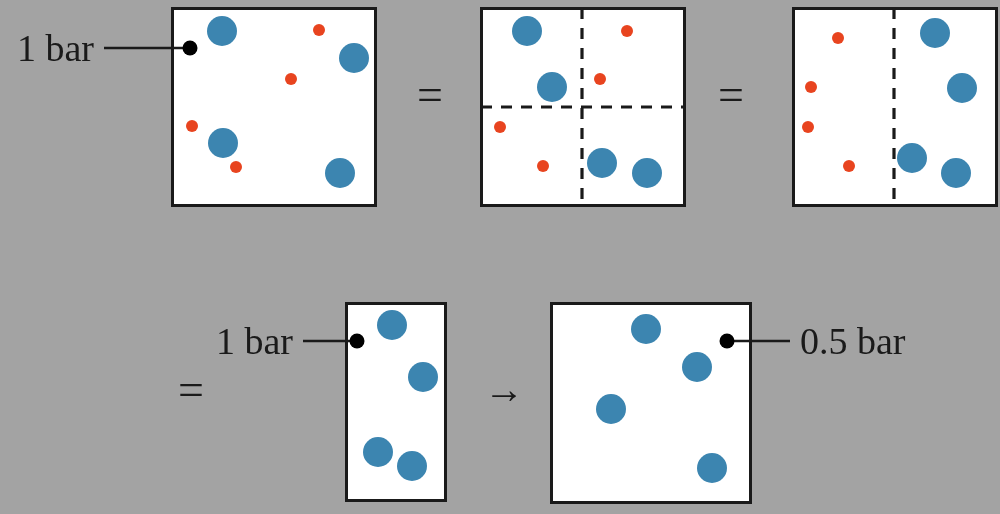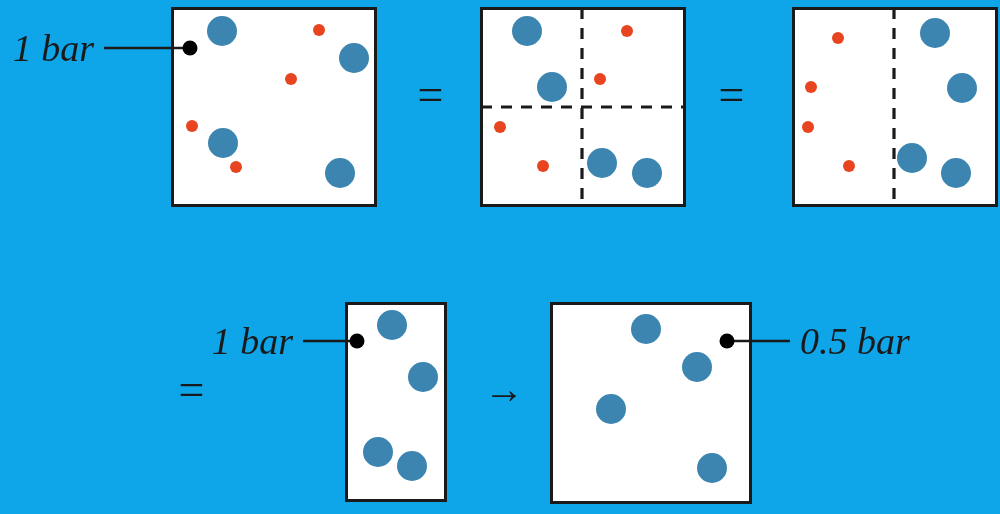--- a/index.html
+++ b/index.html
@@ -10,22 +10,21 @@
   body {
     font-family: "Liberation Serif", "DejaVu Serif", serif;
     width: 1000px;
     height: 514px;
     overflow: hidden;
   }
   #stage {
     position: relative;
     width: 1000px;
     height: 514px;
-    background: #0ea5e9;
-    font-style: italic;
+    background: #a3a3a3;
   }
   #stage svg {
     position: absolute;
     top: 0;
     left: 0;
     display: block;
   }
   .lbl {
     font-family: "Liberation Serif", "DejaVu Serif", serif;
     fill: #1a1a1a;

